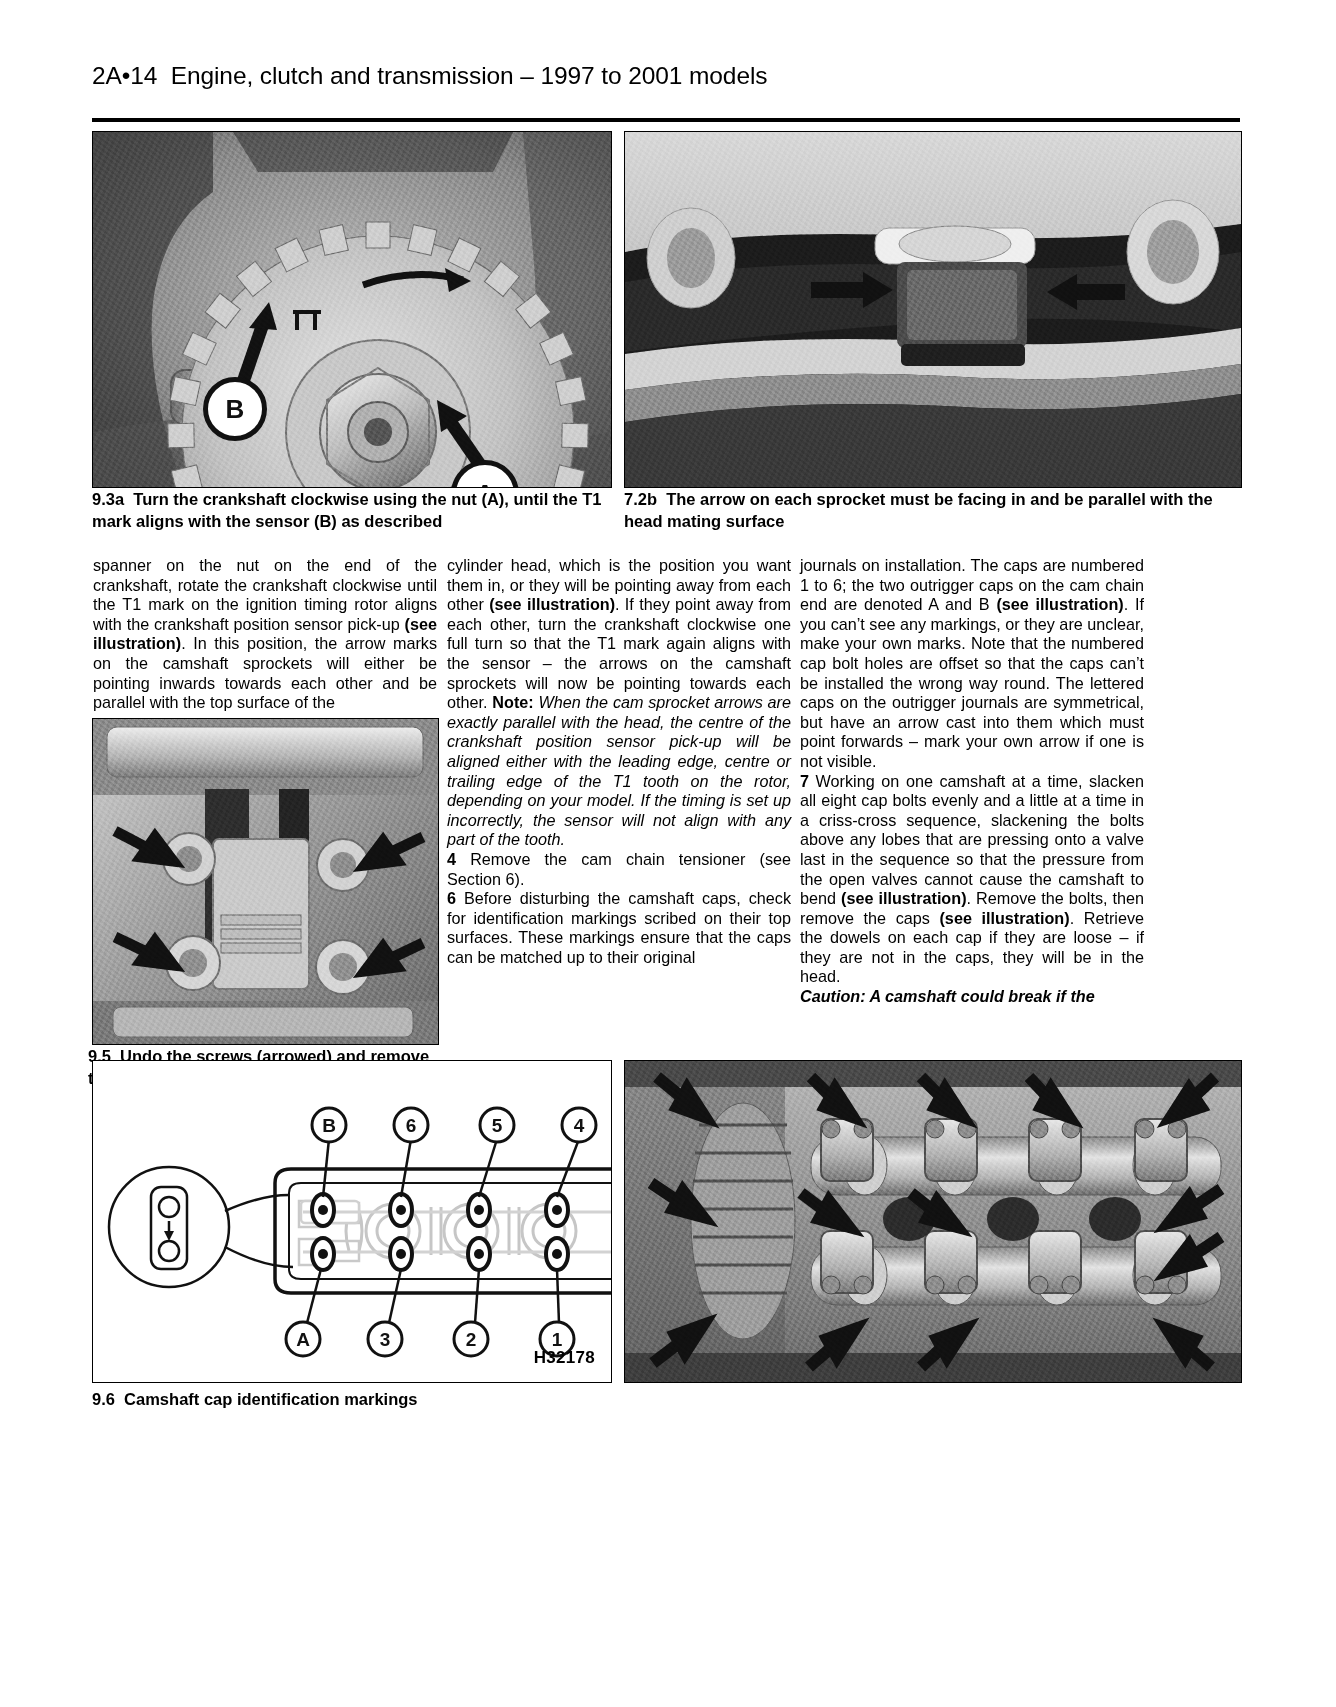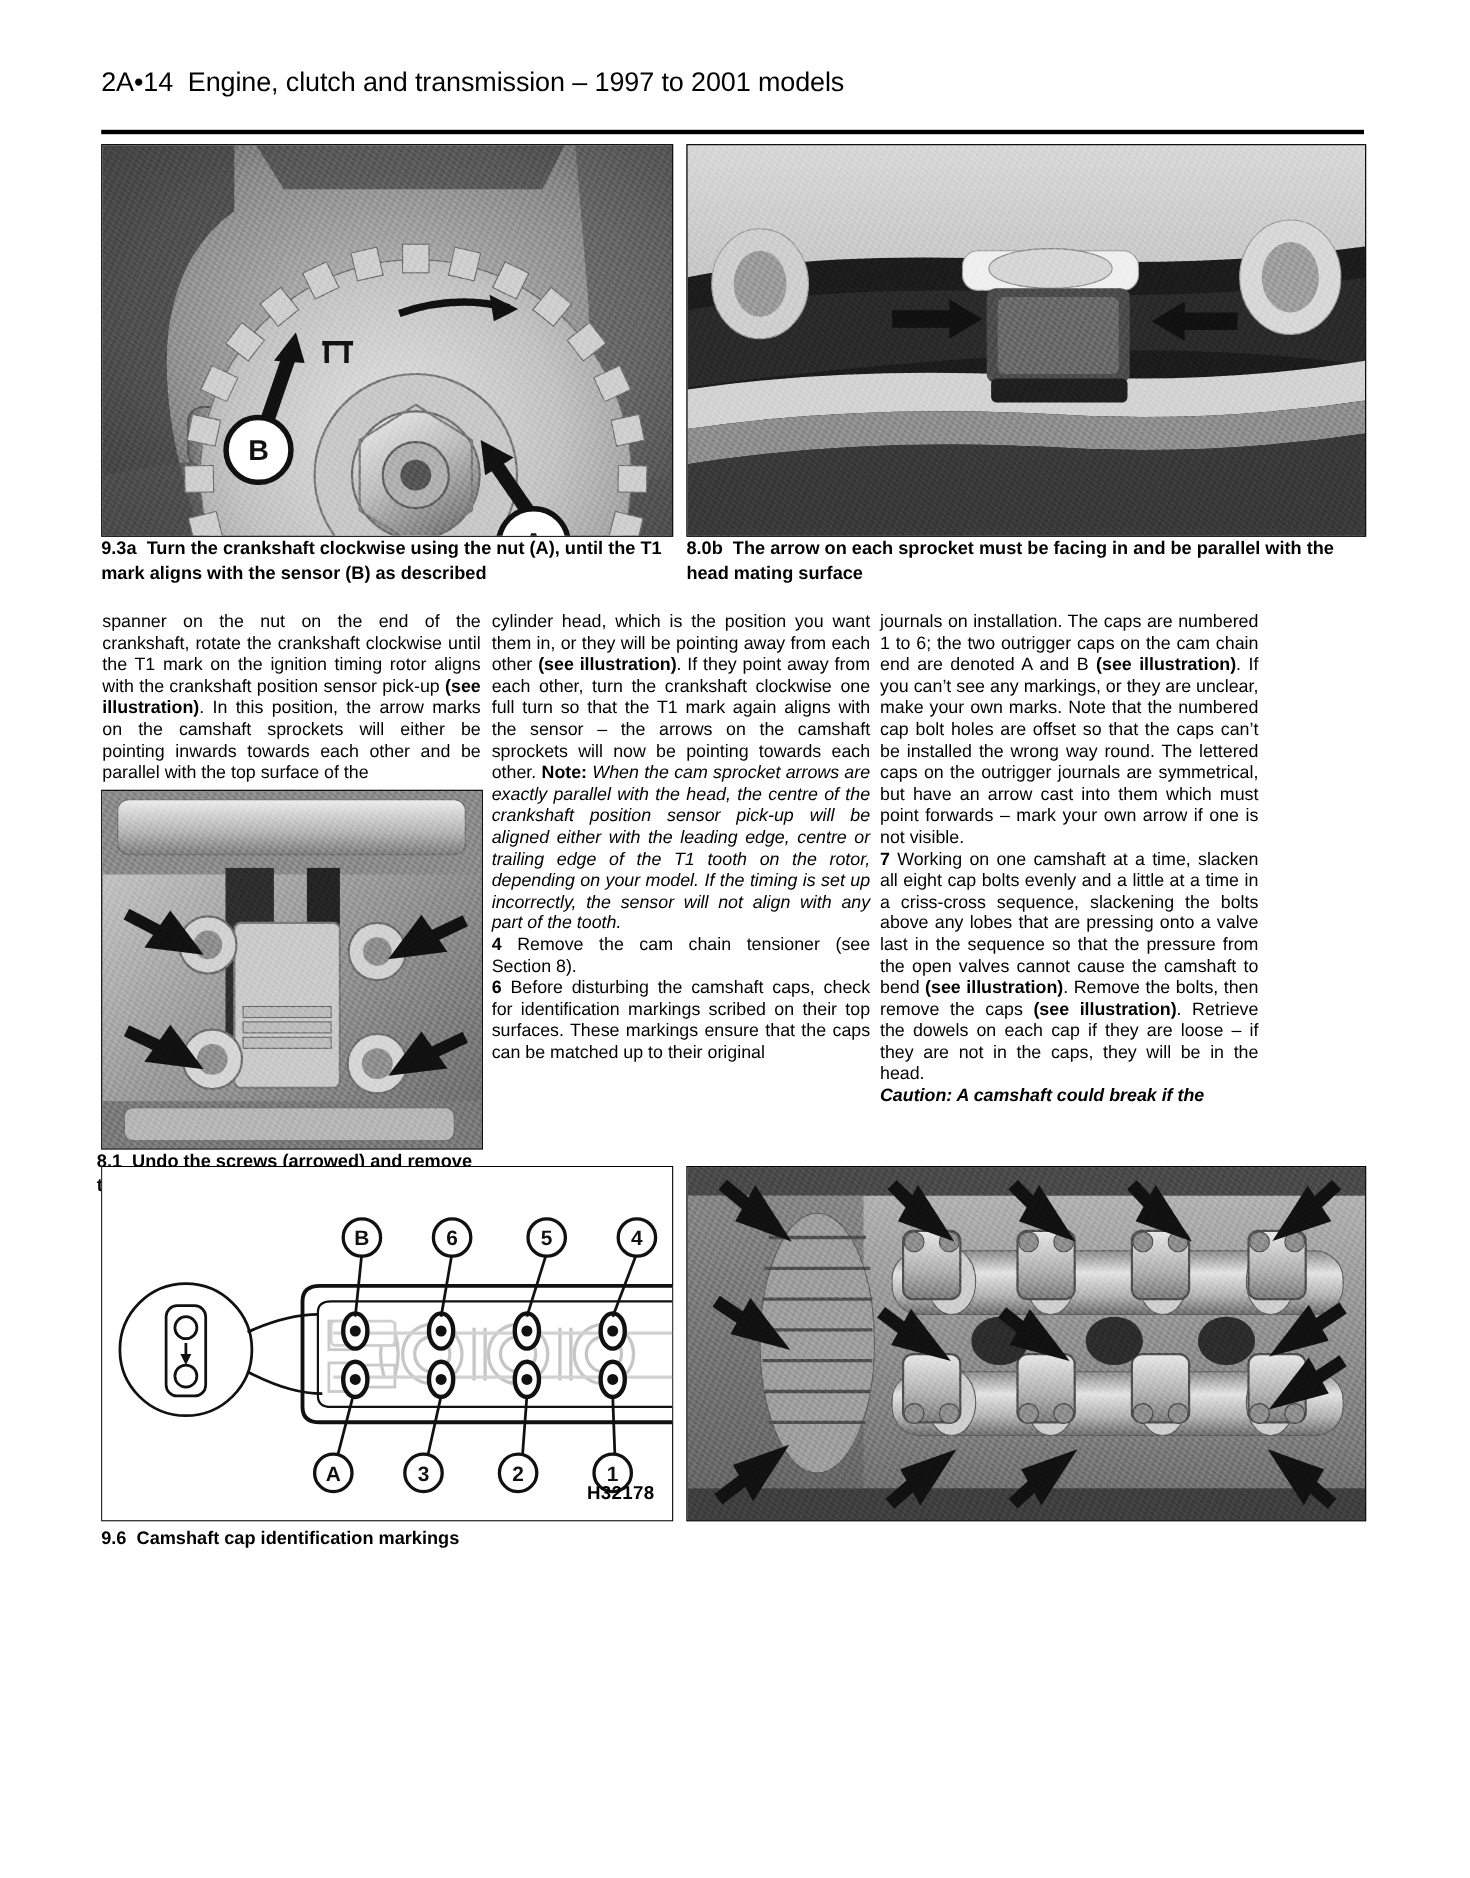--- a/index.html
+++ b/index.html
@@ -284,21 +284,21 @@
         </g>
       </svg>
       <div class="grain"></div>
     </div>
   </div>
 
   <div class="capbox" id="cap-93a">
     <span>9.3a</span>&nbsp;&nbsp;<span>Turn the crankshaft clockwise using the nut (A), until the T1 mark aligns with the sensor (B) as described</span>
   </div>
   <div class="capbox" id="cap-93b">
-    <span>8.0b</span>&nbsp;&nbsp;<span>The arrow on each sprocket must be facing in and be parallel with the head mating surface</span>
+    <span>7.2b</span>&nbsp;&nbsp;<span>The arrow on each sprocket must be facing in and be parallel with the head mating surface</span>
   </div>
 
   <div class="photo" id="photo-95">
     <div class="ph-inner">
       <svg viewBox="0 0 345 325" preserveAspectRatio="none" style="position:absolute;left:0;top:0;width:100%;height:100%">
         <defs>
           <linearGradient id="g95bg" x1="0" y1="0" x2="1" y2="1">
             <stop offset="0%" stop-color="#cfcfcf"></stop>
             <stop offset="45%" stop-color="#9d9d9d"></stop>
             <stop offset="100%" stop-color="#6a6a6a"></stop>
@@ -347,29 +347,29 @@
           <line x1="330" y1="118" x2="288" y2="138"></line>
           <polygon points="272,146 304,142 290,122"></polygon>
           <line x1="330" y1="224" x2="288" y2="244"></line>
           <polygon points="272,252 304,248 290,228"></polygon>
         </g>
       </svg>
       <div class="grain"></div>
     </div>
   </div>
   <div class="capbox" id="cap-95">
-    <span>8.1</span>&nbsp;&nbsp;<span>Undo the screws (arrowed) and remove the guide</span>
+    <span>9.5</span>&nbsp;&nbsp;<span>Undo the screws (arrowed) and remove the guide</span>
   </div>
 
   <div class="col" id="col1">
       <p><span>spanner on the nut on the end of the crankshaft, rotate the crankshaft clockwise until the T1 mark on the ignition timing rotor aligns with the crankshaft position sensor pick-up </span><span class="b">(see illustration)</span><span>. In this position, the arrow marks on the camshaft sprockets will either be pointing inwards towards each other and be parallel with the top surface of the</span></p>
     </div>
   <div class="col" id="col2">
       <p><span>cylinder head, which is the position you want them in, or they will be pointing away from each other </span><span class="b">(see illustration)</span><span>. If they point away from each other, turn the crankshaft clockwise one full turn so that the T1 mark again aligns with the sensor – the arrows on the camshaft sprockets will now be pointing towards each other. </span><span class="b">Note:</span><span class="i"> When the cam sprocket arrows are exactly parallel with the head, the centre of the crankshaft position sensor pick-up will be aligned either with the leading edge, centre or trailing edge of the T1 tooth on the rotor, depending on your model. If the timing is set up incorrectly, the sensor will not align with any part of the tooth.</span></p>
-      <p><span class="b">4</span><span> Remove the cam chain tensioner (see Section 8).</span></p>
+      <p><span class="b">4</span><span> Remove the cam chain tensioner (see Section 6).</span></p>
       <p><span class="b">6</span><span> Before disturbing the camshaft caps, check for identification markings scribed on their top surfaces. These markings ensure that the caps can be matched up to their original</span></p>
     </div>
   <div class="col" id="col3">
       <p><span>journals on installation. The caps are numbered 1 to 6; the two outrigger caps on the cam chain end are denoted A and B </span><span class="b">(see illustration)</span><span>. If you can’t see any markings, or they are unclear, make your own marks. Note that the numbered cap bolt holes are offset so that the caps can’t be installed the wrong way round. The lettered caps on the outrigger journals are symmetrical, but have an arrow cast into them which must point forwards – mark your own arrow if one is not visible.</span></p>
       <p><span class="b">7</span><span> Working on one camshaft at a time, slacken all eight cap bolts evenly and a little at a time in a criss-cross sequence, slackening the bolts above any lobes that are pressing onto a valve last in the sequence so that the pressure from the open valves cannot cause the camshaft to bend </span><span class="b">(see illustration)</span><span>. Remove the bolts, then remove the caps </span><span class="b">(see illustration)</span><span>. Retrieve the dowels on each cap if they are loose – if they are not in the caps, they will be in the head.</span></p>
       <p><span class="bi">Caution: A camshaft could break if the</span></p>
     </div>
 
   <div class="panel" id="panel-96">
     <svg class="diagram" viewBox="0 0 518 321" preserveAspectRatio="none">

